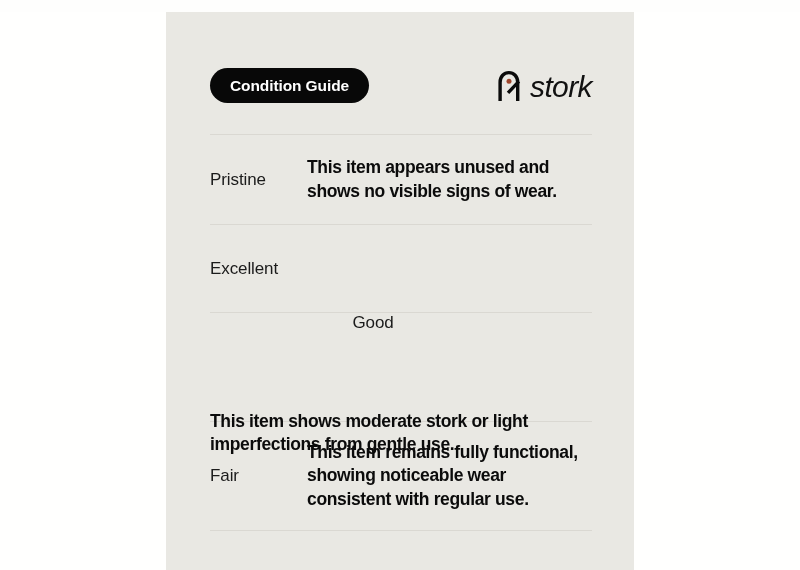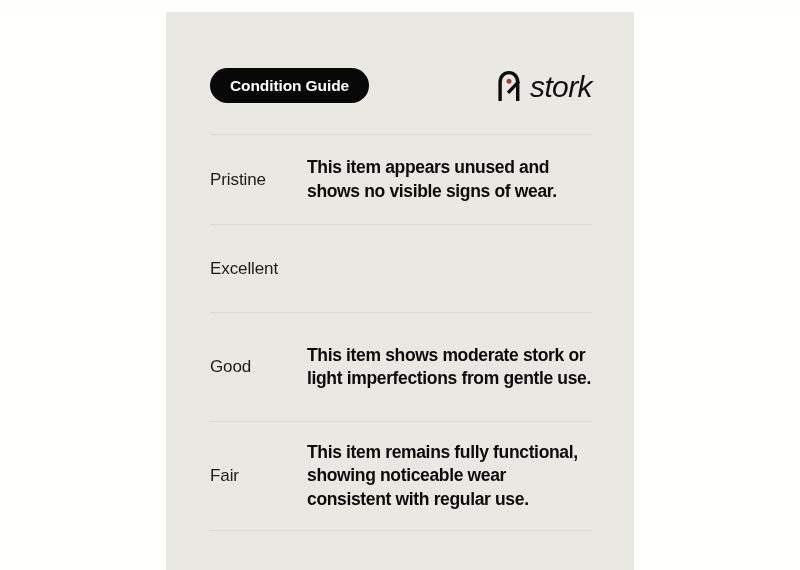--- a/index.html
+++ b/index.html
@@ -124,21 +124,21 @@
     flex: 1 1 auto;
     font-size: 17.5px;
     font-weight: 600;
     color: #0B0B0B;
     line-height: 1.33;
     letter-spacing: -0.35px;
   }
 
   .row-pristine  { height: 89px; }
   .row-excellent { height: 87px; }
-  .row-good      { height: 108px; }
+  .row-good      { height: 108px; flex-direction: column; }
   .row-fair      { height: 108px; }
 </style>
 </head>
 <body>
 
 <div id="page">
 
   <div id="guide-card">
 
     <div class="card-header">

